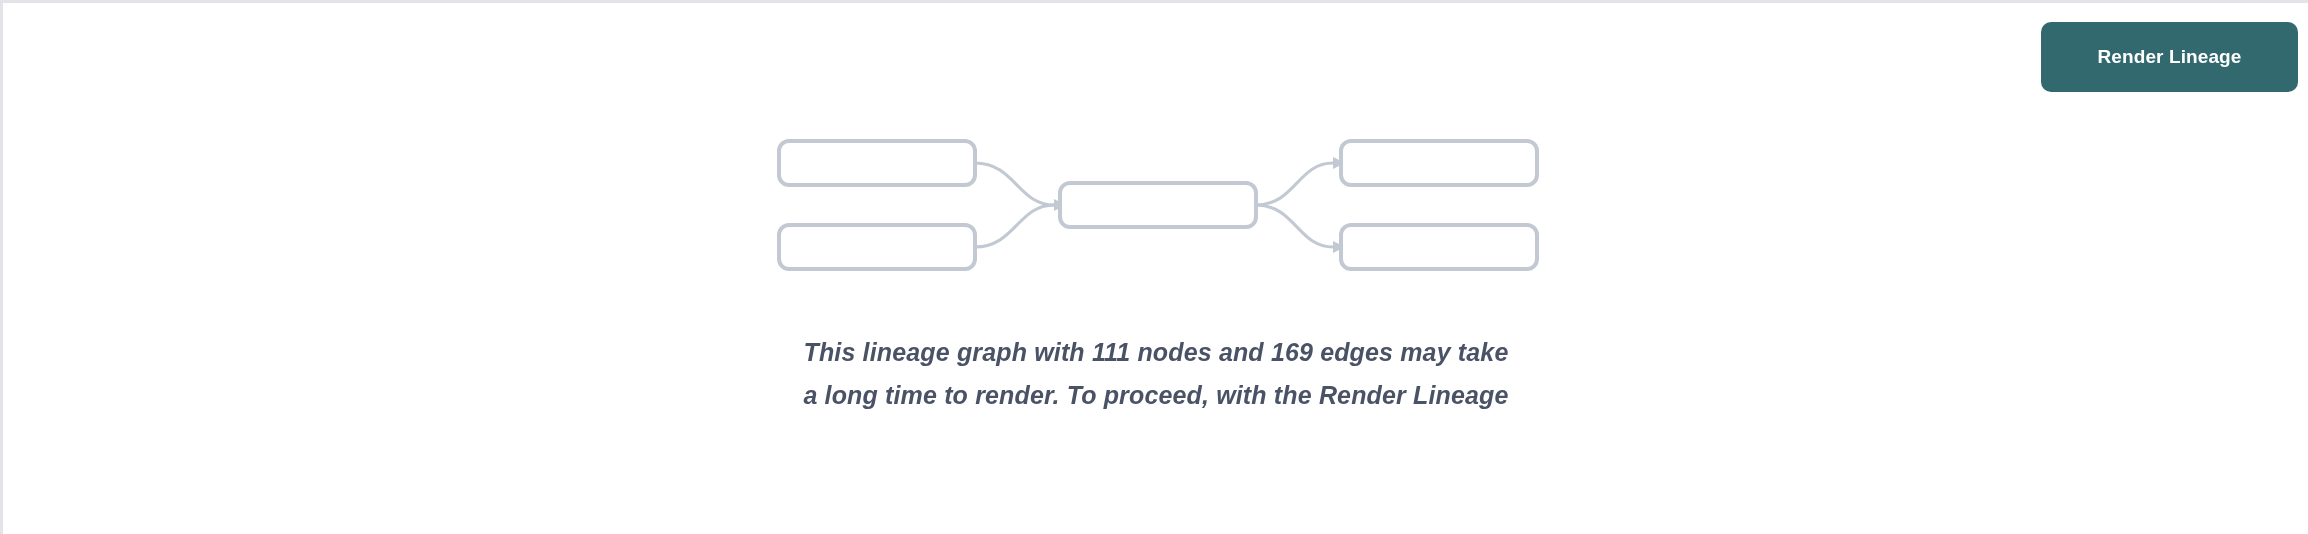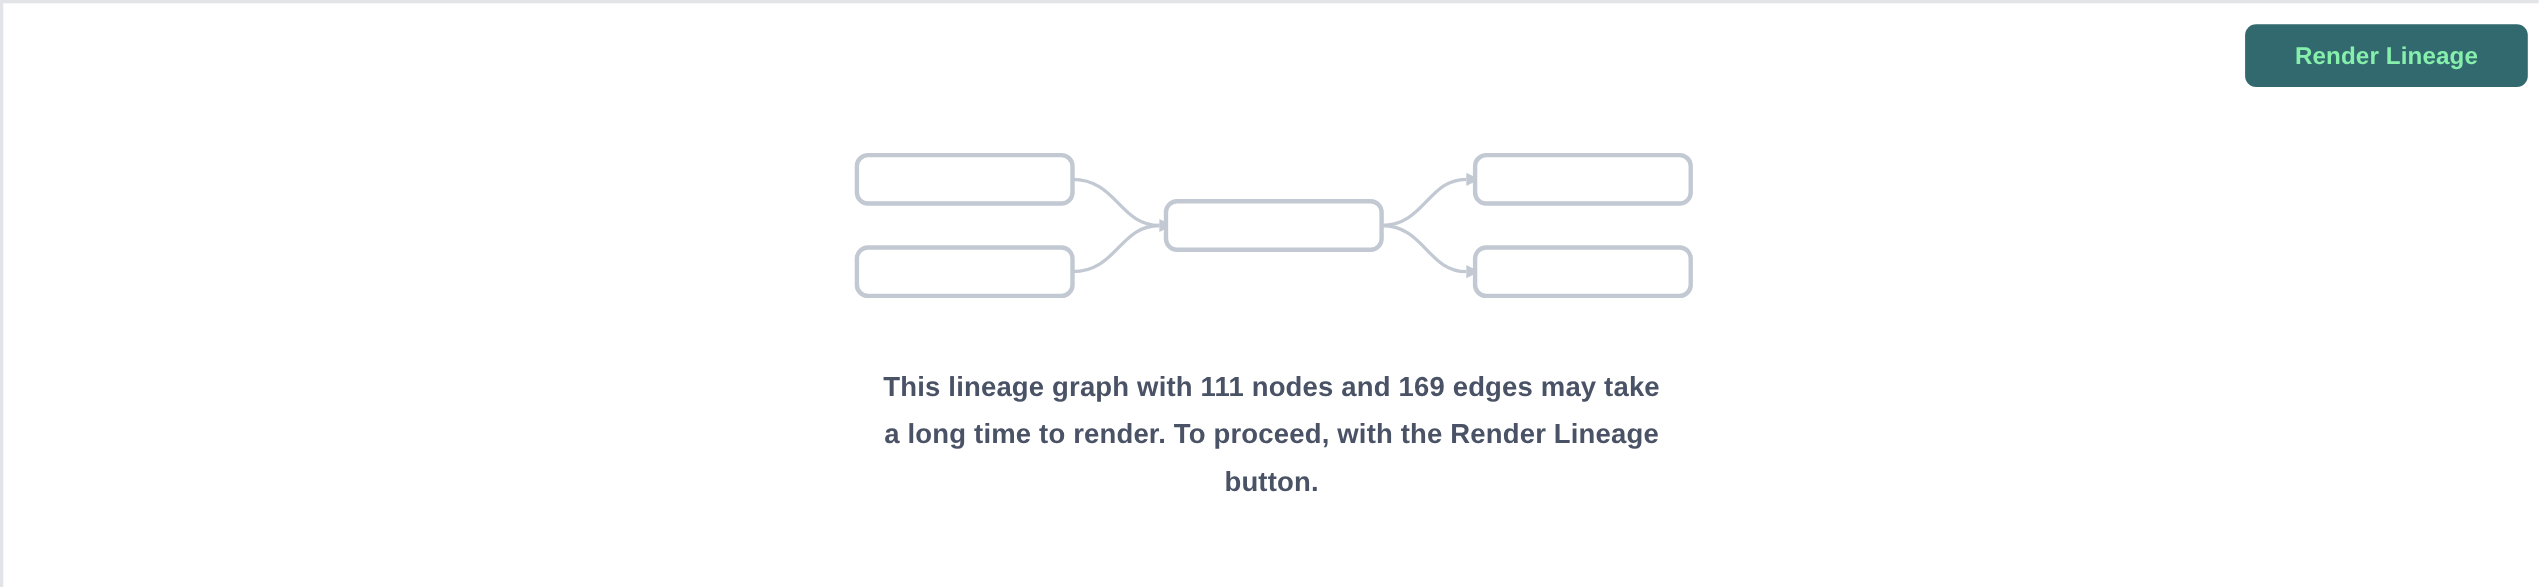--- a/index.html
+++ b/index.html
@@ -19,27 +19,27 @@
     overflow: hidden;
     font-family: "Liberation Sans", sans-serif;
   }
 
   
   .render-btn {
     position: absolute;
     left: 2038px;
     top: 19px;
     width: 257px;
-    height: 57px;
+    height: 70px;
     background: #31696e;
-    color: #86efac;
+    color: #ffffff;
     border: none;
     border-radius: 10px;
     font-family: "Liberation Sans", sans-serif;
-    font-size: 22px;
+    font-size: 19px;
     font-weight: bold;
     letter-spacing: 0.1px;
     cursor: pointer;
     display: flex;
     align-items: center;
     justify-content: center;
     padding: 0;
   }
 
   
@@ -82,20 +82,21 @@
     left: 753px;
     top: 328px;
     width: 800px;
     text-align: center;
     color: #4a5266;
     font-family: "Liberation Sans", sans-serif;
     font-size: 25px;
     font-weight: bold;
     line-height: 43px;
     letter-spacing: 0.15px;
+    font-style: italic;
   }
 </style>
 </head>
 <body>
 
 <div class="screen">
 
   <button class="render-btn">Render Lineage</button>
 
   <div class="graph-wrap">
@@ -116,16 +117,15 @@
       <rect class="node-rect" x="16" y="102" width="196" height="44" rx="10" ry="10"></rect>
       <rect class="node-rect" x="297" y="60" width="196" height="44" rx="10" ry="10"></rect>
       <rect class="node-rect" x="578" y="18" width="196" height="44" rx="10" ry="10"></rect>
       <rect class="node-rect" x="578" y="102" width="196" height="44" rx="10" ry="10"></rect>
     </svg>
   </div>
 
   <div class="message">
     <div>This lineage graph with 111 nodes and 169 edges may take</div>
     <div>a long time to render. To proceed, with the Render Lineage</div>
-    <div>button.</div>
   </div>
 
 </div>
 
 </body></html>

